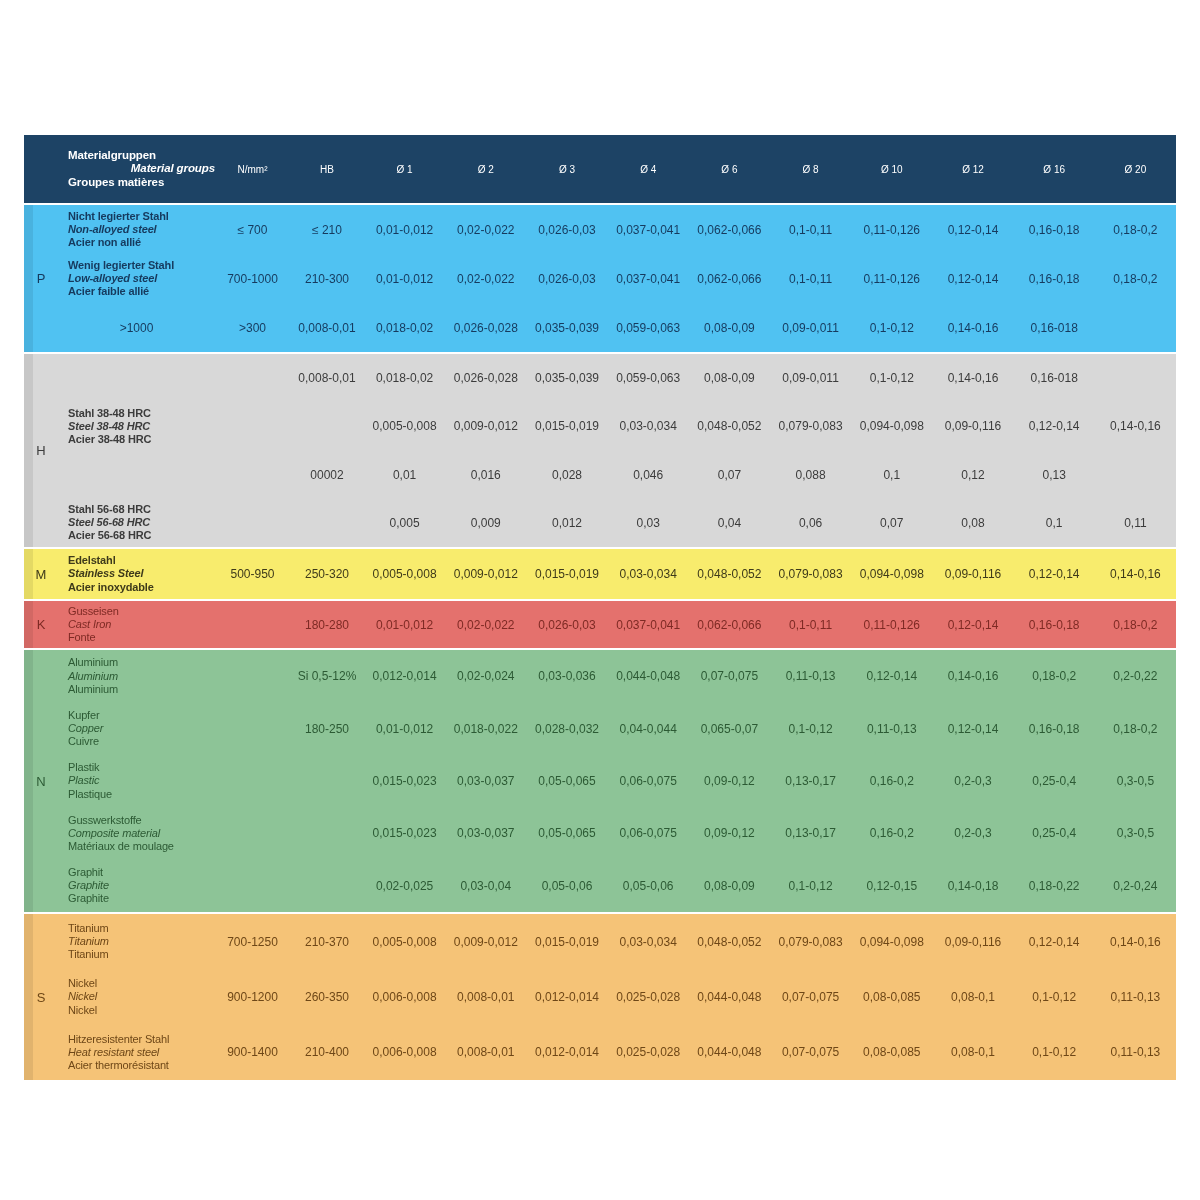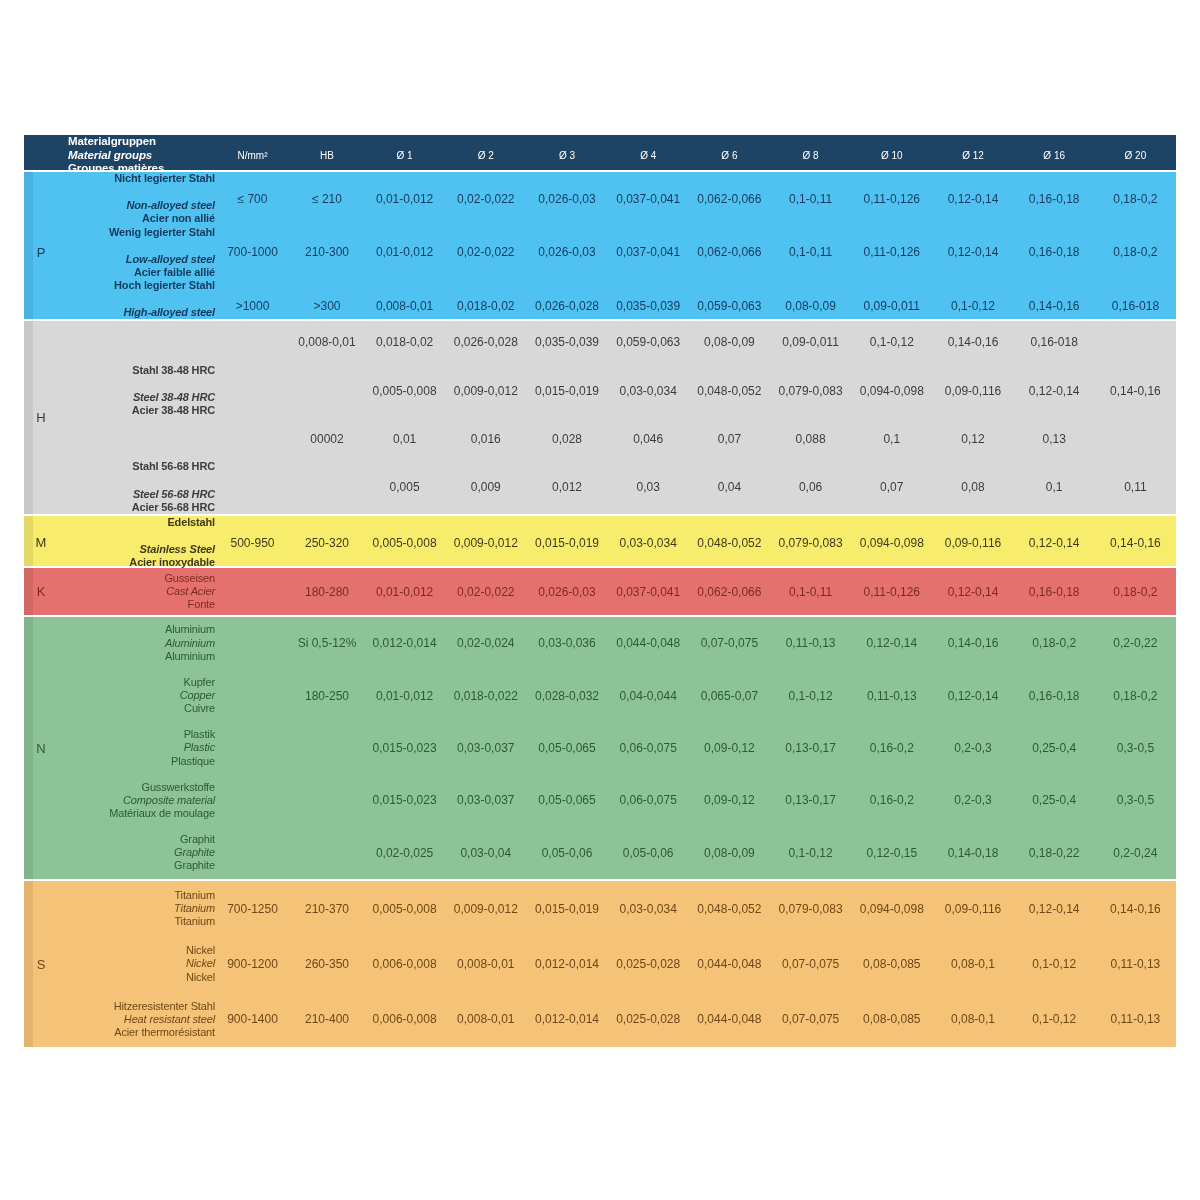--- a/index.html
+++ b/index.html
@@ -6,26 +6,26 @@
   body{
     width:1200px;height:1200px;background:#ffffff;
     font-family:"Liberation Sans", sans-serif;
     position:relative;overflow:hidden;
   }
   .table{
     position:absolute;left:24px;top:135px;width:1152px;
   }
   
   .header{
-    height:37px;background:#1d4365;color:#ffffff;
+    height:70px;background:#1d4365;color:#ffffff;
     display:grid;grid-template-columns:34px 157px 75px 74px repeat(10,1fr);
     align-items:center;box-sizing:border-box;border-bottom:2px solid #ffffff;
   }
   .header .mat{padding-left:10px;font-weight:bold;font-size:11.5px;line-height:13.5px;letter-spacing:-0.1px;}
-  .header .mat .en{font-style:italic;}
+  .header .mat .en{font-style:italic;text-align:right;}
   .hcell{text-align:center;font-weight:normal;font-size:10px;}
   
   .section{
     position:relative;display:grid;grid-template-columns:34px 1fr;
     box-sizing:border-box;border-bottom:2px solid #ffffff;
   }
   .section::before{
     content:"";position:absolute;left:0;top:0;bottom:0;width:9px;
     background:rgba(0,0,0,0.08);pointer-events:none;
   }
@@ -34,23 +34,23 @@
   .sec-M{height:52px;}
   .sec-K{height:49px;}
   .sec-N{height:264px;}
   .sec-S{height:166px;border-bottom:none;}
   .letter{display:flex;align-items:center;justify-content:center;font-size:13px;}
   .rows{display:flex;flex-direction:column;}
   .row{
     flex:1;display:grid;grid-template-columns:157px 75px 74px repeat(10,1fr);
     align-items:center;
   }
-  .names{padding-left:10px;font-size:11px;line-height:13.2px;letter-spacing:-0.15px;text-align:right;}
+  .names{padding-left:10px;font-size:11px;line-height:13.2px;letter-spacing:-0.15px;}
   .bold .name-de,.bold .name-fr{font-weight:bold;}
-  .bold .name-en{font-weight:bold;font-style:italic;margin-top:14px;}
+  .bold .name-en{font-weight:bold;font-style:italic;}
   .light .name-en{font-style:italic;}
   .cell{text-align:center;font-size:12px;}
 </style>
 </head>
 <body>
 
 <div class="table">
   <div class="header">
     <div></div>
     <div class="mat">
@@ -107,25 +107,20 @@
             <div class="cell">0,026-0,03</div>
             <div class="cell">0,037-0,041</div>
             <div class="cell">0,062-0,066</div>
             <div class="cell">0,1-0,11</div>
             <div class="cell">0,11-0,126</div>
             <div class="cell">0,12-0,14</div>
             <div class="cell">0,16-0,18</div>
             <div class="cell">0,18-0,2</div>
           </div>
           <div class="row">
-            <div class="names">
-              <div class="name-de">Hoch legierter Stahl</div>
-              <div class="name-en">High-alloyed steel</div>
-              <div class="name-fr">Acier fortement allié</div>
-            </div>
             <div class="cell">&gt;1000</div>
             <div class="cell">&gt;300</div>
             <div class="cell">0,008-0,01</div>
             <div class="cell">0,018-0,02</div>
             <div class="cell">0,026-0,028</div>
             <div class="cell">0,035-0,039</div>
             <div class="cell">0,059-0,063</div>
             <div class="cell">0,08-0,09</div>
             <div class="cell">0,09-0,011</div>
             <div class="cell">0,1-0,12</div>
@@ -228,21 +223,21 @@
             <div class="cell">0,14-0,16</div>
           </div>
         </div>
       </div>
       <div class="section sec-K light" style="background: rgb(228, 113, 109); color: rgb(126, 42, 36);">
         <div class="letter">K</div>
         <div class="rows">
           <div class="row">
             <div class="names">
               <div class="name-de">Gusseisen</div>
-              <div class="name-en">Cast Acier</div>
+              <div class="name-en">Cast Iron</div>
               <div class="name-fr">Fonte</div>
             </div>
             <div class="cell"></div>
             <div class="cell">180-280</div>
             <div class="cell">0,01-0,012</div>
             <div class="cell">0,02-0,022</div>
             <div class="cell">0,026-0,03</div>
             <div class="cell">0,037-0,041</div>
             <div class="cell">0,062-0,066</div>
             <div class="cell">0,1-0,11</div>

